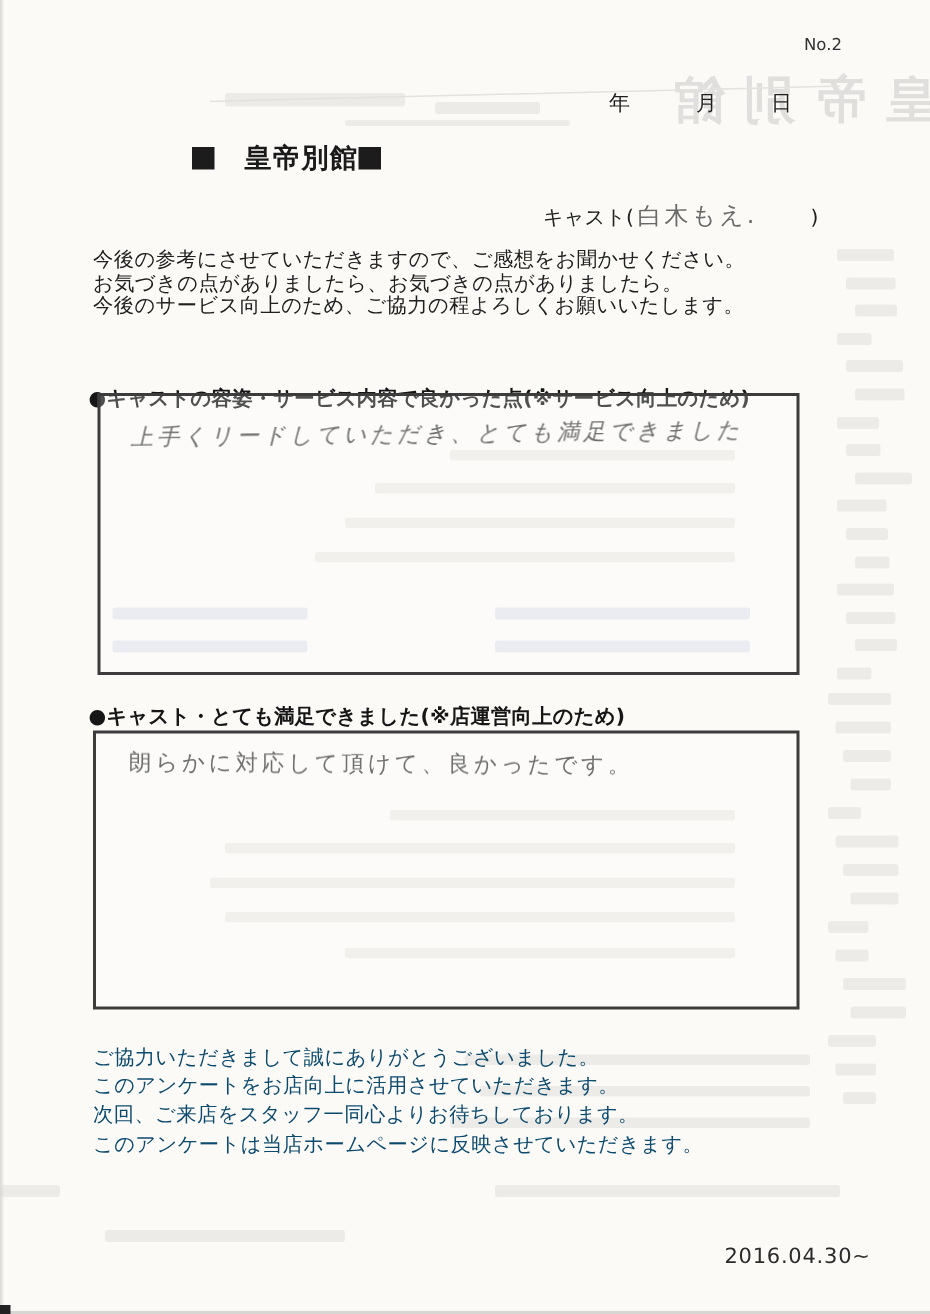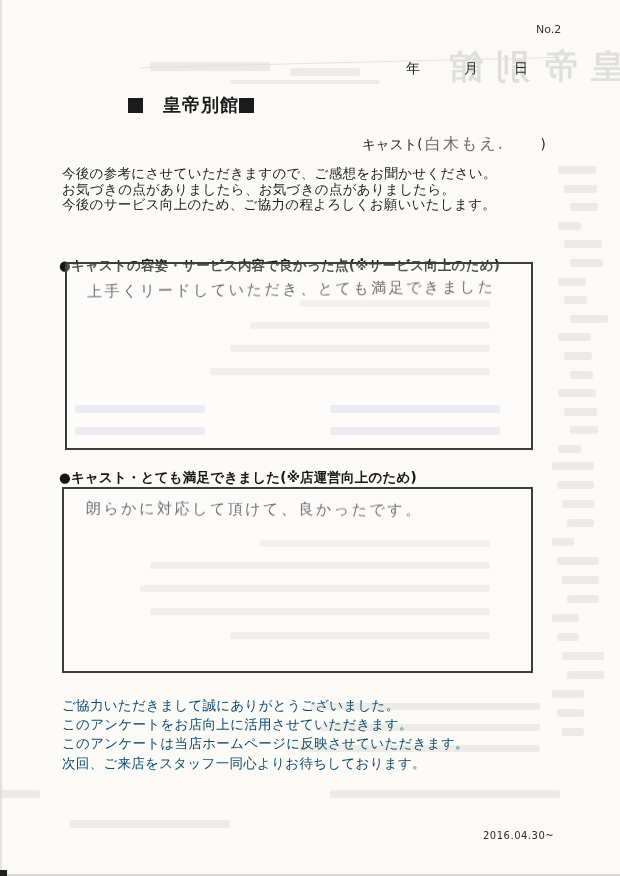--- a/index.html
+++ b/index.html
@@ -48,31 +48,31 @@
     transform:rotate(-.6deg);
     display:inline-block;
   }
   .cast-name{font-size:16px;margin:0 2px;}
   .cast-close{display:inline-block;margin-left:34px;}
   .intro{position:absolute;left:62px;top:166px;font-size:13.5px;line-height:15.6px;letter-spacing:.3px;color:#202020;}
   .heading{position:absolute;left:59px;font-size:13.5px;font-weight:700;letter-spacing:.2px;color:#161616;white-space:nowrap;}
   .heading.h1{top:245px;margin-top:12px;}
   .heading.h2{top:469px;}
   .box{position:absolute;border:2px solid #3c3c3c;background:rgba(255,255,255,.25);}
-  .box1{left:65px;top:262px;width:464px;height:184px;}
+  .box1{left:65px;top:262px;width:464px;height:184px;font-style:italic;}
   .box2{left:62px;top:487px;width:467px;height:182px;}
   .response{
     position:absolute;
     font-size:15px;color:#6e6e6e;letter-spacing:2.5px;white-space:nowrap;
     filter:blur(.2px);
   }
   .response.r1{left:20px;top:16px;transform:rotate(-.7deg);}
   .response.r2{left:22px;top:11px;transform:rotate(.3deg);}
   .closing{position:absolute;left:62px;top:696px;font-size:13.5px;line-height:19.2px;letter-spacing:.3px;color:#0c4a6e;}
-  .footer-date{position:absolute;left:483px;top:830px;font-size:10px;letter-spacing:.5px;color:#2b2b2b;}
+  .footer-date{position:absolute;left:483px;top:830px;font-size:14px;letter-spacing:.5px;color:#2b2b2b;}
   p{margin:0;}
 </style>
 </head>
 <body>
 
 <div class="paper">
 
   <div id="ghost-layer">
       <div class="ghost" style="left: 558px; top: 166px; width: 38px; height: 8px;"></div>
       <div class="ghost" style="left: 564px; top: 184.6px; width: 33px; height: 8px;"></div>
@@ -161,18 +161,18 @@
   </div>
 
   <div class="heading h2">●キャスト・とても満足できました(※店運営向上のため)</div>
   <div class="box box2">
     <div class="response r2">朗らかに対応して頂けて、良かったです。</div>
   </div>
 
   <div class="closing">
     <p>ご協力いただきまして誠にありがとうございました。</p>
     <p>このアンケートをお店向上に活用させていただきます。</p>
+    <p>次回、ご来店をスタッフ一同心よりお待ちしております。</p>
     <p>このアンケートは当店ホームページに反映させていただきます。</p>
-    <p>次回、ご来店をスタッフ一同心よりお待ちしております。</p>
   </div>
 
   <div class="footer-date">2016.04.30~</div>
 </div>
 
 </body></html>

